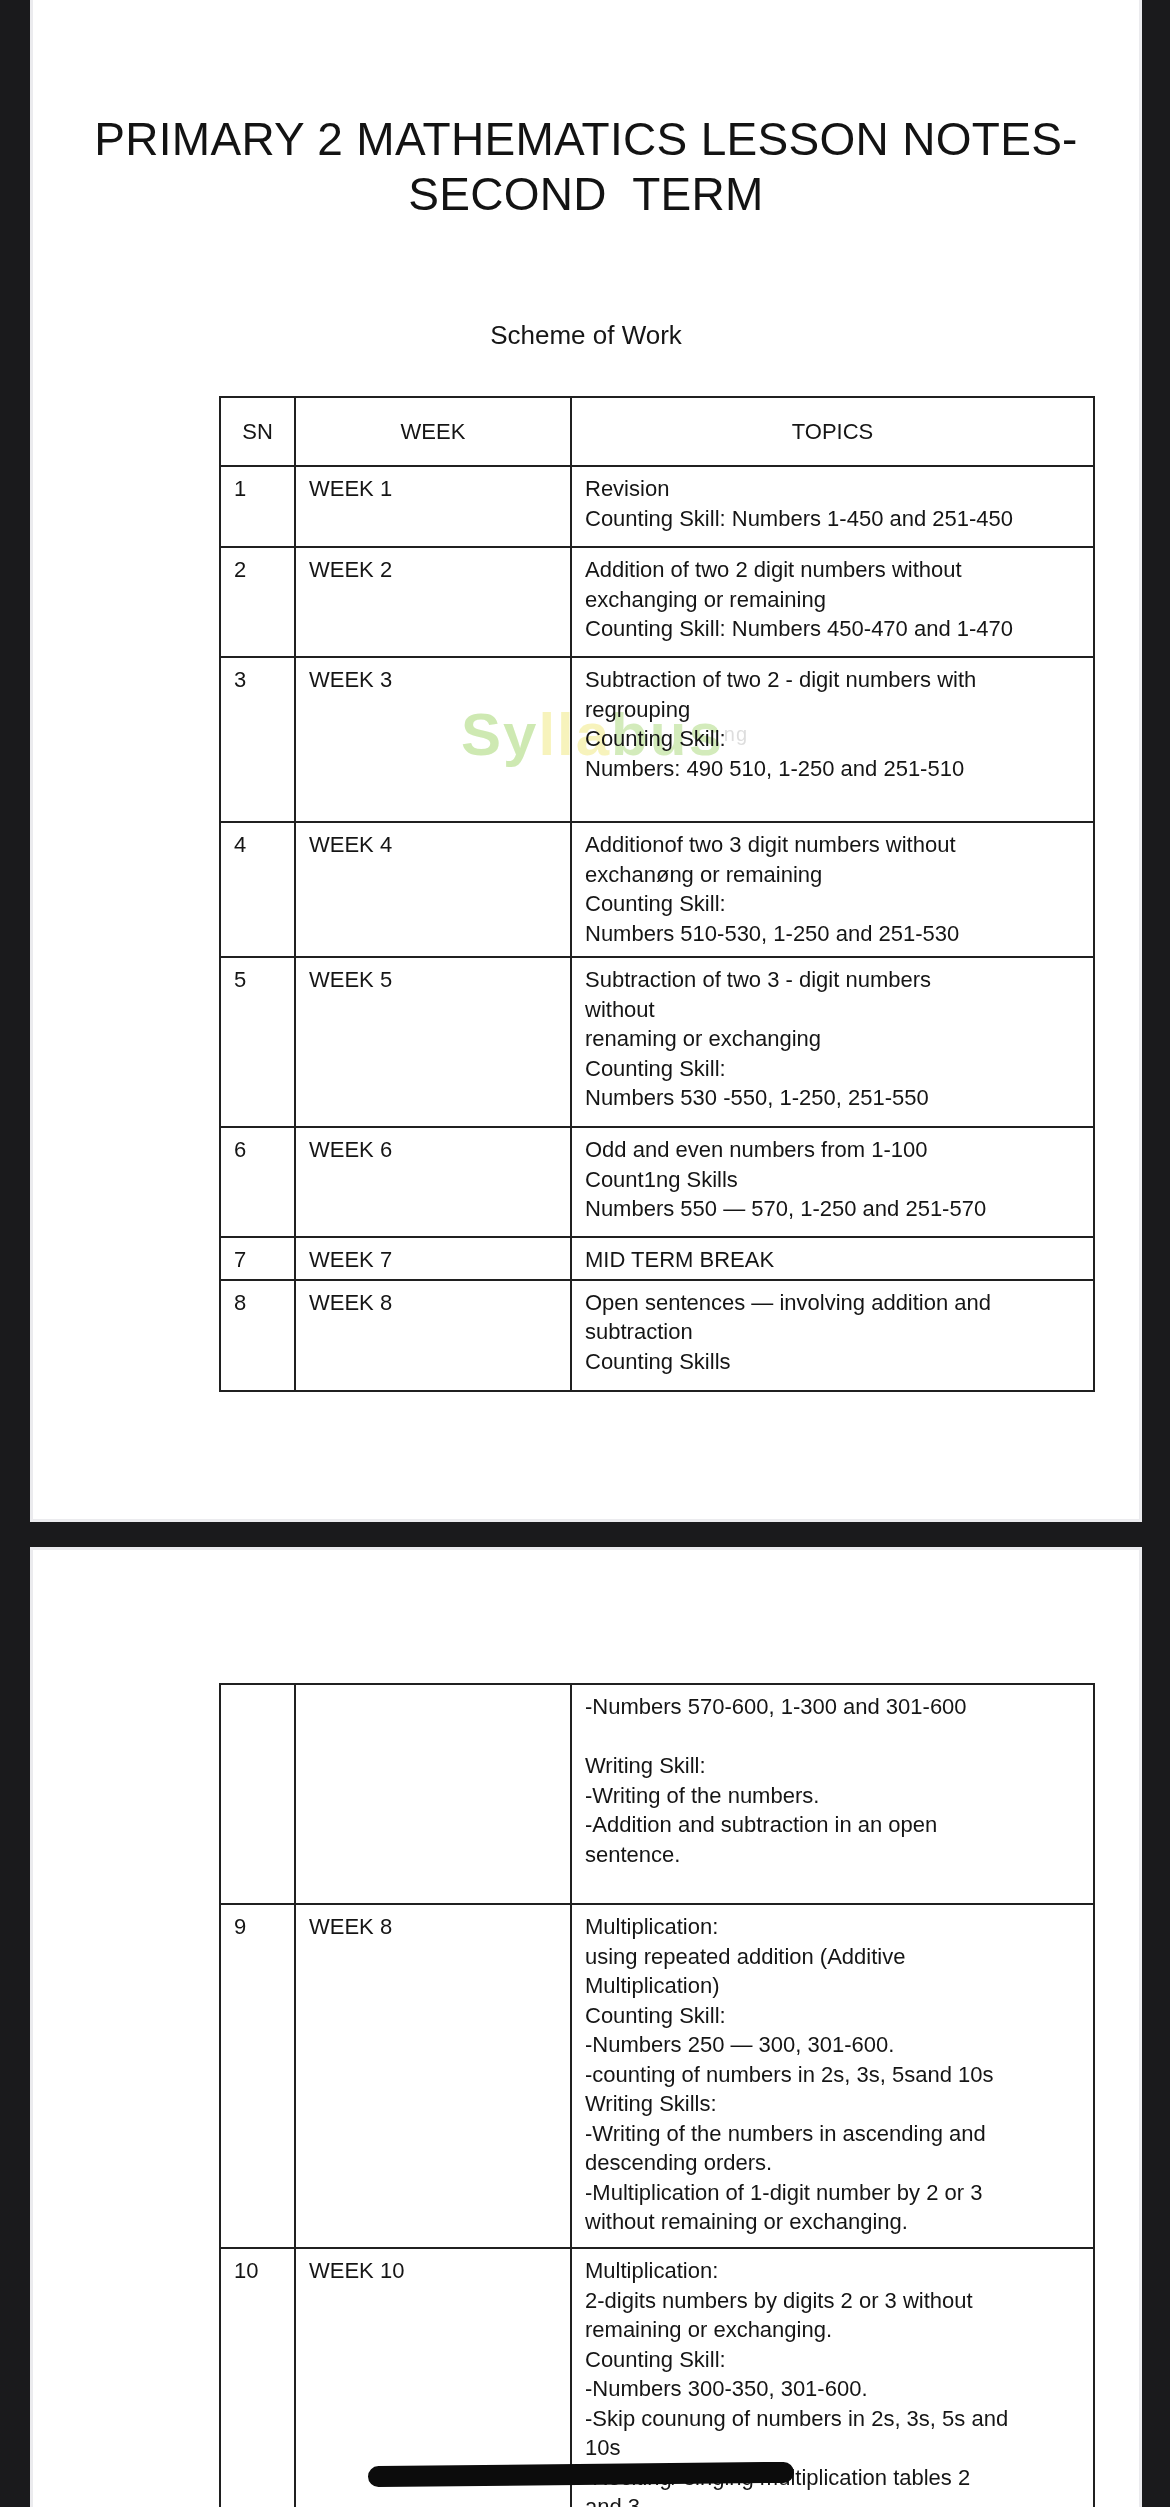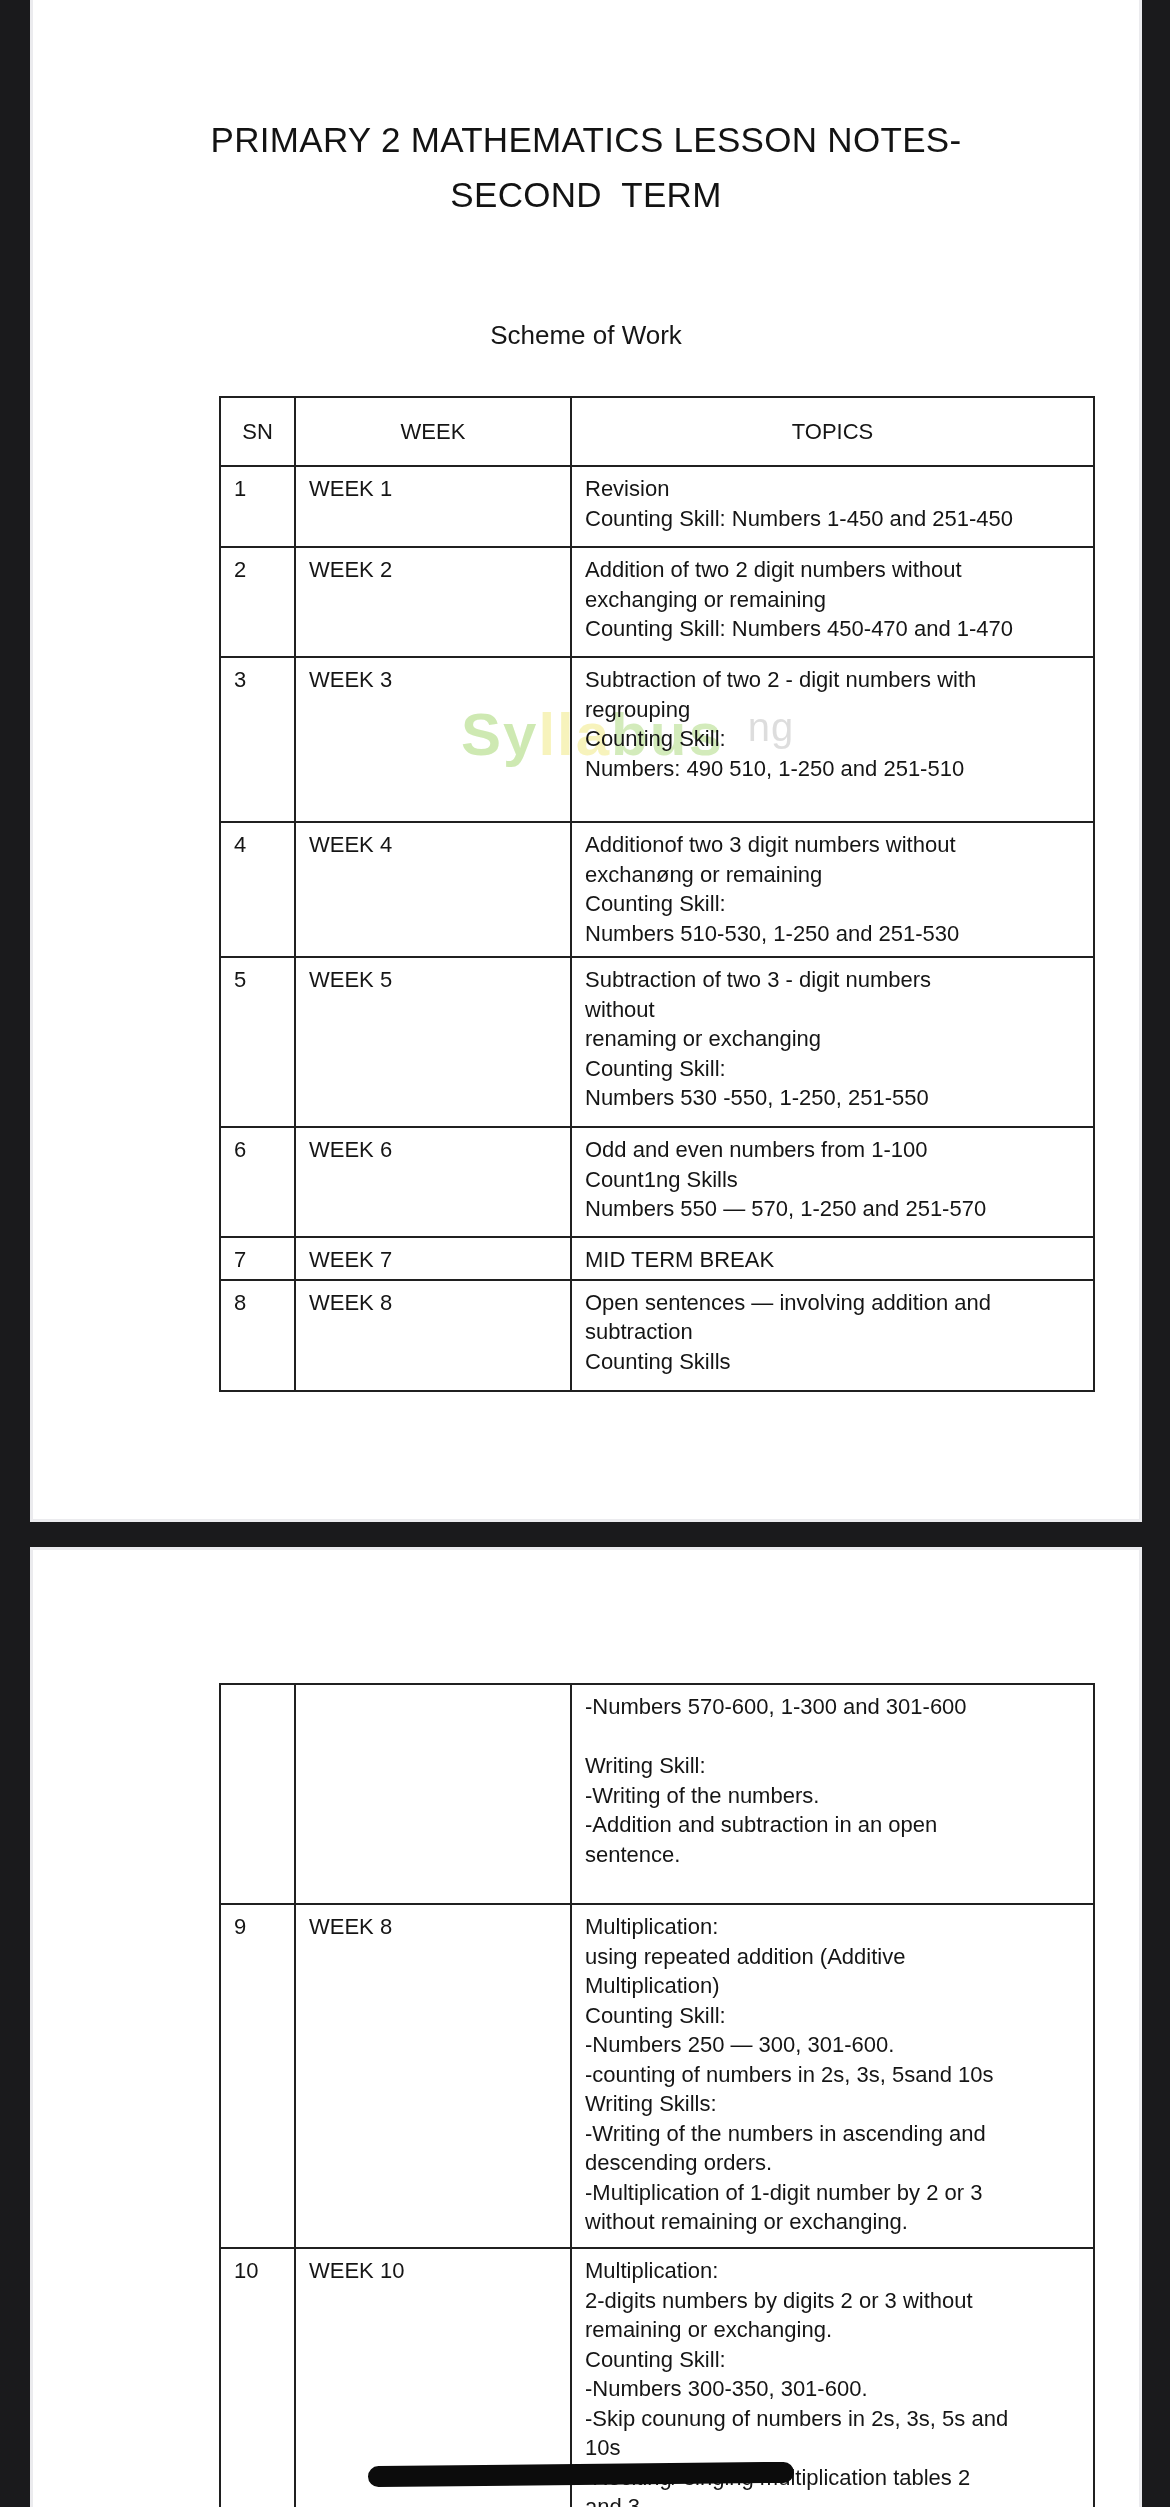--- a/index.html
+++ b/index.html
@@ -28,21 +28,21 @@
   .page-1 { top: 0; height: 1519px; }
   .page-2 { top: 1550px; height: 957px; }
 
   .doc-title {
     position: absolute;
     top: 112px;
     left: 0;
     width: 100%;
     margin: 0;
     text-align: center;
-    font-size: 35px;
+    font-size: 46px;
     font-weight: 400;
     line-height: 55px;
     color: #131313;
     letter-spacing: 0.3px;
   }
   .title-line { display: block; white-space: pre; }
 
   .subtitle {
     position: absolute;
     top: 320px;
@@ -65,25 +65,24 @@
     opacity: 0.5;
     z-index: 1;
     white-space: pre;
     pointer-events: none;
   }
   .wm-a { color: #9fd468; }
   .wm-b { color: #f0e87c; }
   .wm-c { color: #a8d97a; }
   .wm-ng {
     color: #bdbdbd;
-    font-size: 40px;
+    font-size: 20px;
     font-weight: 400;
     vertical-align: 14px;
     letter-spacing: 1px;
-    margin-left: 24px;
   }
 
   table.sow {
     position: absolute;
     left: 186px;
     border-collapse: collapse;
     table-layout: fixed;
     width: 874px;
     z-index: 2;
     background: transparent;

